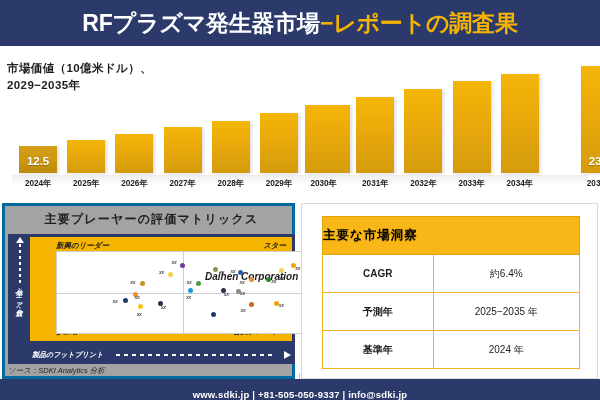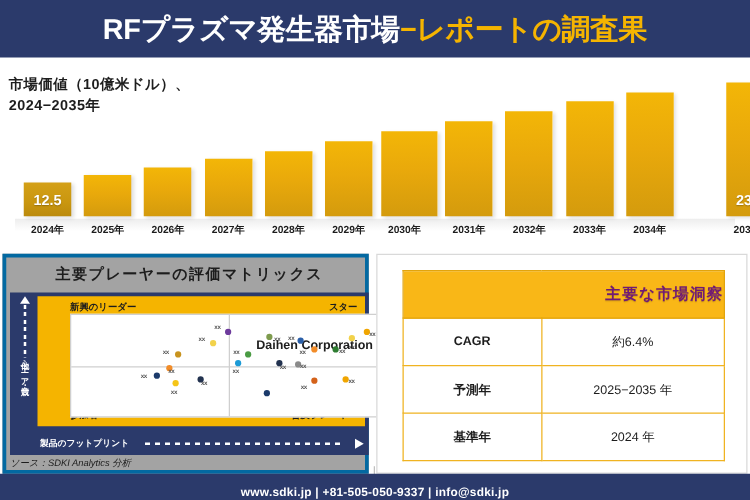--- a/index.html
+++ b/index.html
@@ -70,20 +70,21 @@
     position: absolute; left: 2px; top: 2px; width: 293px; height: 176px;
     background: #a3a3a3; border: 3px solid #0369a1;
   }
   #matrix-title {
     position: absolute; left: 0; top: 5px; width: 293px; text-align: center;
     font-size: 12px; font-weight: bold; color: #1d1d1d; letter-spacing: 1.2px;
   }
   #matrix-frame {
     position: absolute; left: 3px; top: 28px; width: 287px; height: 130px;
     background: #2b3a6b;
+    font-style: italic;
   }
   #matrix-gold {
     position: absolute; left: 22px; top: 3px; width: 262px; height: 104px;
     background: #f5b400;
   }
   #matrix-plot {
     position: absolute; left: 26px; top: 14px; width: 254px; height: 83px;
     background: #ffffff; border: 1px solid #cfcfcf;
   }
   #quad-v {
@@ -148,22 +149,22 @@
   
   #insights-panel {
     position: absolute; left: 301px; top: 2px; width: 297px; height: 176px;
     background: #ffffff; border: 1px solid #d9d9d9;
   }
   #insights-table {
     position: absolute; left: 20px; top: 12px; width: 258px;
     border-collapse: collapse;
   }
   #insights-head-cell {
-    background: #f9b717; color: #701a75; font-size: 12.5px; font-weight: bold;
-    text-align: right; height: 38px; letter-spacing: 1px;
+    background: #f9b717; color: #000000; font-size: 12.5px; font-weight: bold;
+    text-align: left; height: 38px; letter-spacing: 1px;
     border: 1px solid #e2a40c;
     text-shadow: 0 1px 1px rgba(0,0,0,0.18);
   }
   #insights-table td.k, #insights-table td.v {
     border: 1px solid #f0b321; height: 38px;
     font-size: 10px; color: #1d1d1d;
   }
   #insights-table td.k { font-weight: bold; text-align: center; width: 43%; }
   #insights-table td.v { text-align: center; }
 
@@ -185,21 +186,21 @@
 
 <div id="header-bar">
   <div id="header-title">
     <span class="t-white">RFプラズマ発生器市場</span><span class="t-gold">−レポートの調査果</span>
   </div>
 </div>
 
 <div id="chart-panel">
   <div id="chart-title">
     <div>市場価値（10億米ドル）、</div>
-    <div>2024−2035年</div>
+    <div>2029−2035年</div>
   </div>
   <div id="chart-floor"></div>
   <div id="bars-area">
       <div class="bar-slot" style="left: 5.08333px;">
         <div class="bar first" title="2024年 : 12.5" style="height: 27px;">
           <span class="bar-value">12.5</span>
           <span class="bar-label">2024年</span>
         </div>
       </div>
       <div class="bar-slot" style="left: 53.25px;">

